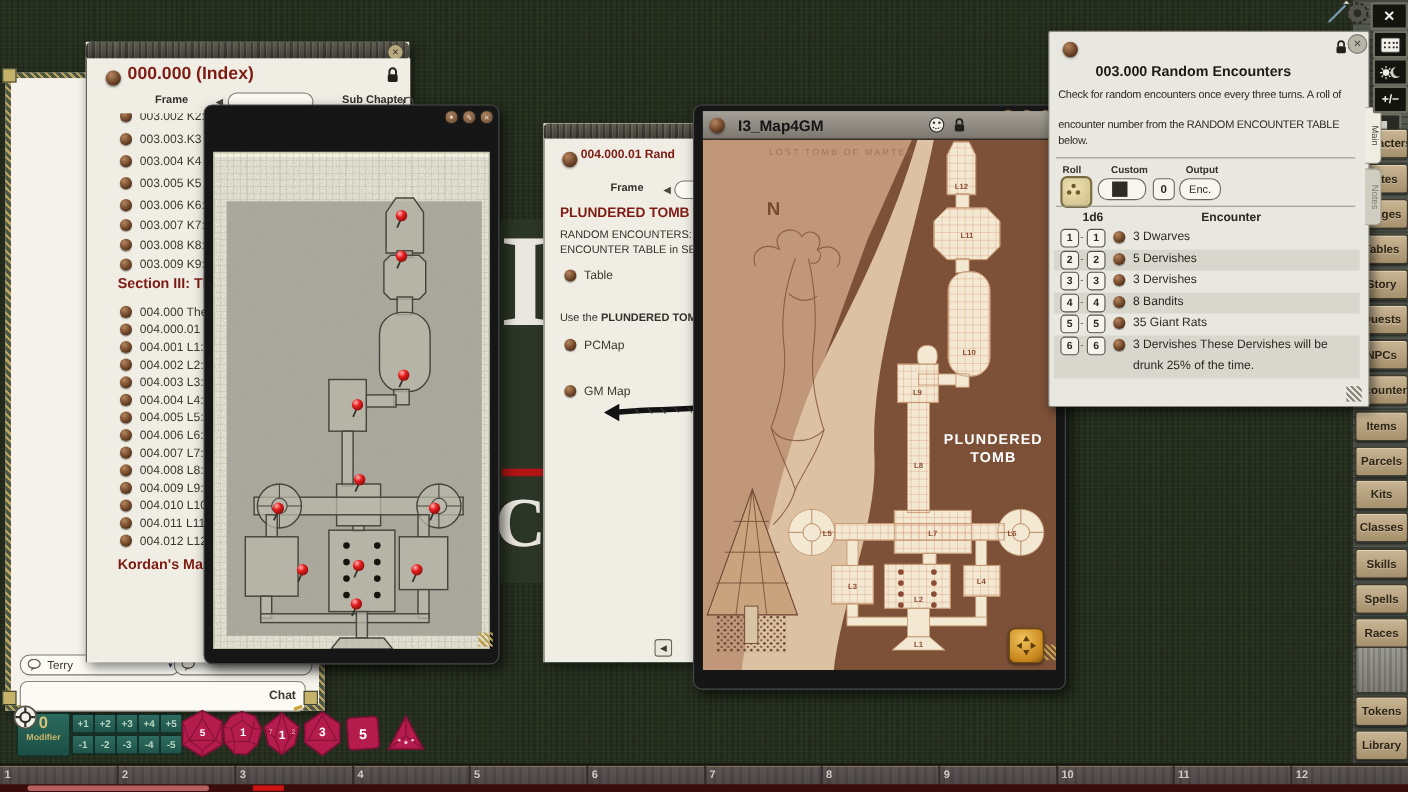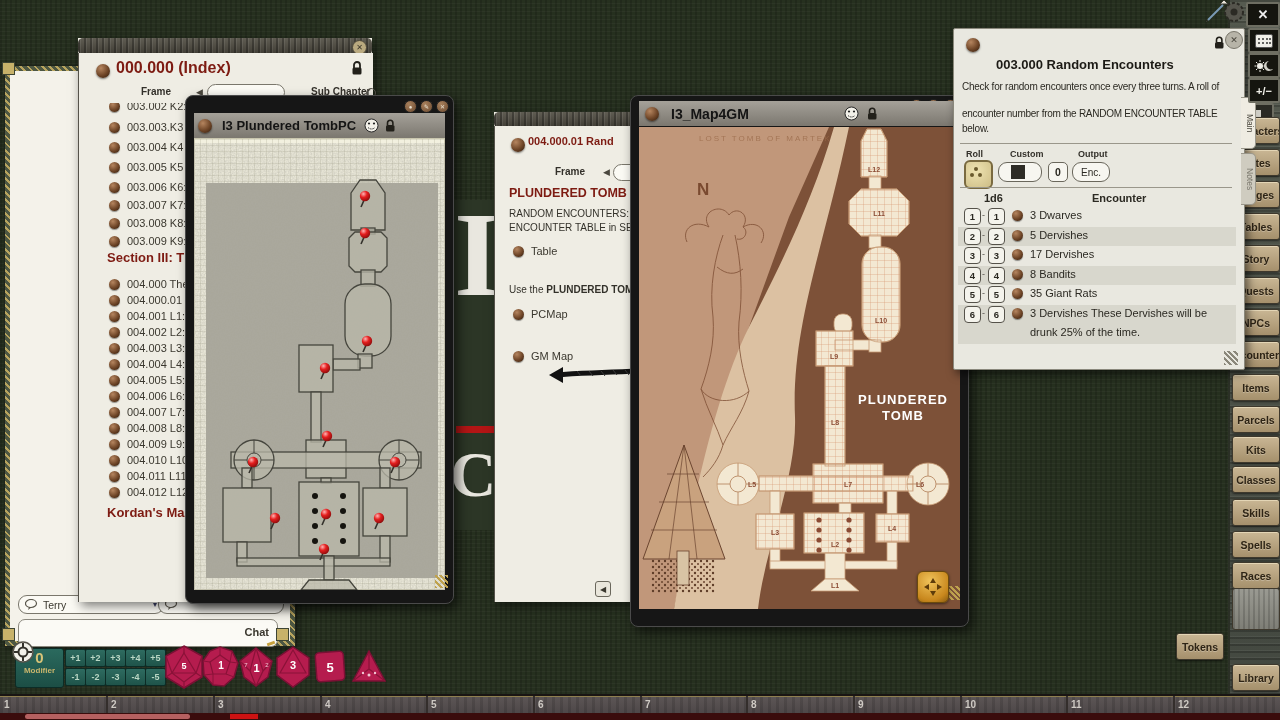--- a/index.html
+++ b/index.html
@@ -221,34 +221,20 @@
     <div class="abs navbtn" style="left:100px;top:455px;">
         <span>◀</span>
       </div>
   </div>
 </div>
 
 <div id="pcmapwin" class="abs mapframe">
   <div class="abs circbtn" style="left:218px;top:4px;">●</div>
   <div class="abs circbtn" style="left:234px;top:4px;">✎</div>
   <div class="abs circbtn" style="left:250px;top:4px;">✕</div>
-  <div class="abs maptitle" style="left:8px;top:17px;width:251px;height:25px;">
-    <div class="knob" style="margin-left:4px;"></div>
-    <span style="font-size:13px;margin-left:10px;">I3 Plundered TombPC</span>
-    <svg width="15" height="15" style="margin-left:8px;">
-      <circle cx="7.5" cy="7.5" r="6.5" fill="#f2f0e8" stroke="#2a2a2a" stroke-width="1"></circle>
-        <circle cx="5" cy="5.5" r="1.1" fill="#222"></circle>
-        <circle cx="10" cy="5.5" r="1.1" fill="#222"></circle>
-        <path d="M4 9.5 q3.5 3 7 0" stroke="#222" stroke-width="1" fill="none" stroke-dasharray="1.4 1"></path>
-      </svg>
-    <svg width="11" height="14" style="margin-left:6px;">
-      <path d="M2.5 6 V4 a2.7 2.7 0 0 1 5.4 0 V6" fill="none" stroke="#22201a" stroke-width="1.6"></path>
-        <rect x="1" y="6" width="8.5" height="6.5" rx="1.5" fill="#22201a"></rect>
-      </svg>
-  </div>
   <div class="content abs">
     <svg width="251" height="452">
       <defs>
         <filter id="stone">
             <feTurbulence type="fractalNoise" baseFrequency="0.7" numOctaves="2" result="n"></feTurbulence>
           <feColorMatrix in="n" type="matrix" values="0 0 0 0 0.42  0 0 0 0 0.41  0 0 0 0 0.37  0 0 0 0.55 0"></feColorMatrix>
           </filter>
         <radialGradient id="pinred" cx="35%" cy="30%" r="75%">
             <stop offset="0" stop-color="#ffb3b3"></stop>
             <stop offset="0.45" stop-color="#e51f1f"></stop>
@@ -533,21 +519,21 @@
   </div>
   <div class="abs enc-row" style="top:218px;">
     <div class="chip abs" style="left:10px;">
         <span>3</span>
       </div>
     <span class="abs" style="left:28px;top:2px;font-size:9px;color:#55524a;">-</span>
     <div class="chip abs" style="left:34px;">
         <span>3</span>
       </div>
     <span class="sphere abs" style="left:58px;top:2px;"></span>
-    <span class="abs enc-text" style="left:76px;top:1px;">17 Dervishes</span>
+    <span class="abs enc-text" style="left:76px;top:1px;">3 Dervishes</span>
   </div>
   <div class="abs enc-row" style="top:238px;">
     <div class="chip abs" style="left:10px;">
         <span>4</span>
       </div>
     <span class="abs" style="left:28px;top:2px;font-size:9px;color:#55524a;">-</span>
     <div class="chip abs" style="left:34px;">
         <span>4</span>
       </div>
     <span class="sphere abs" style="left:58px;top:2px;"></span>
@@ -660,21 +646,21 @@
 <div class="abs tanbtn" style="left:1232px;top:499px;z-index:7;">
     <span>Skills</span>
   </div>
 <div class="abs tanbtn" style="left:1232px;top:531px;z-index:7;">
     <span>Spells</span>
   </div>
 <div class="abs tanbtn" style="left:1232px;top:562px;z-index:7;">
     <span>Races</span>
   </div>
 <div class="abs stoneblank" style="left:1232px;top:588px;z-index:7;"></div>
-<div class="abs tanbtn" style="left:1176px;top:633px;z-index:7;text-align:center;">
+<div class="abs tanbtn" style="left:1232px;top:633px;z-index:7;text-align:center;">
     <span>Tokens</span>
   </div>
 <div class="abs tanbtn" style="left:1232px;top:664px;z-index:7;">
     <span>Library</span>
   </div>
 
 <svg id="targetico" class="abs" width="24" height="24">
   <circle cx="12" cy="12" r="10" fill="#f2f1ea" stroke="#55524a" stroke-width="1.5"></circle>
   <circle cx="12" cy="12" r="4.5" fill="none" stroke="#33312b" stroke-width="2"></circle>
   <line x1="12" y1="3" x2="12" y2="8" stroke="#33312b" stroke-width="2"></line>

